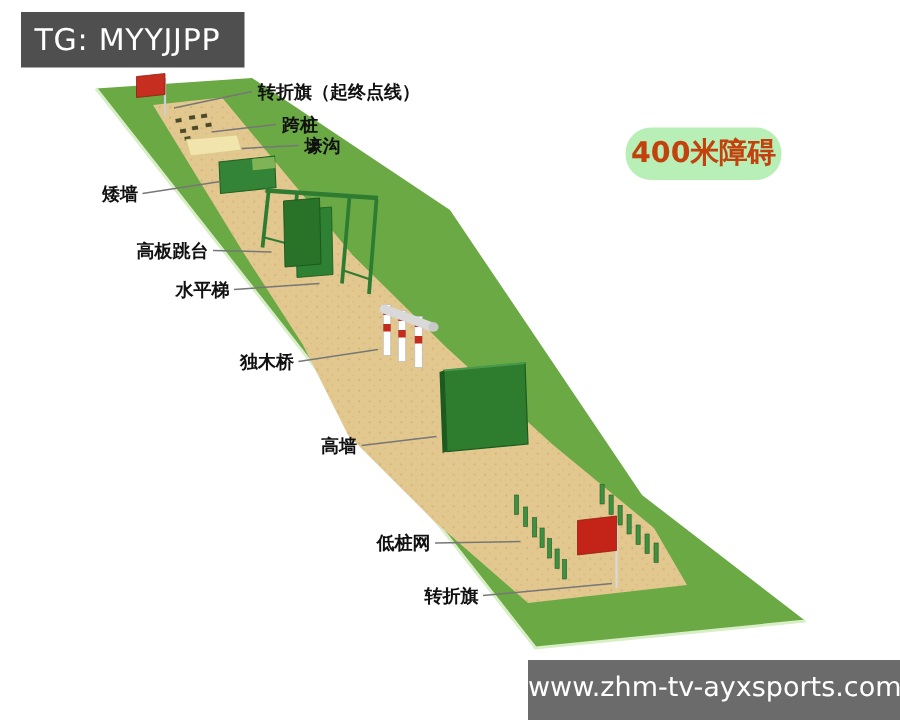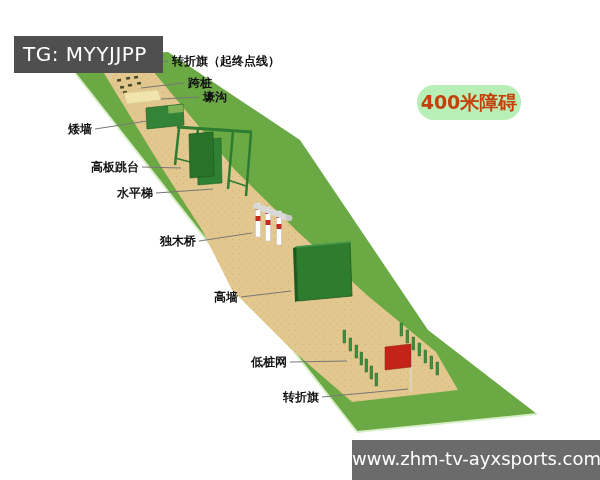--- a/index.html
+++ b/index.html
@@ -5,21 +5,21 @@
   html,body{margin:0;padding:0;}
   body{
     width:600px;height:480px;position:relative;background:#ffffff;overflow:hidden;
     font-family:"DejaVu Sans","Liberation Sans",sans-serif;
   }
   .stage{position:absolute;inset:0;}
   svg{position:absolute;left:0;top:0;}
   .wm-tg{
     position:absolute;left:14px;top:8px;width:149px;height:37px;
     background:#4f4f4f;color:#ffffff;font-size:20px;line-height:37px;
-    padding-left:9px;box-sizing:border-box;letter-spacing:0.5px;margin-top:28px;
+    padding-left:9px;box-sizing:border-box;letter-spacing:0.5px;
   }
   .wm-site{
     position:absolute;left:352px;top:440px;width:248px;height:48px;
     background:#6b6b6b;color:#ffffff;font-size:18px;line-height:38px;
     text-align:right;white-space:nowrap;
   }
   .badge{
     position:absolute;left:417px;top:85px;width:104px;height:35px;
     background:#b7efb7;border-radius:17px;color:#c2410c;
     font-size:19px;font-weight:bold;text-align:center;line-height:35px;

